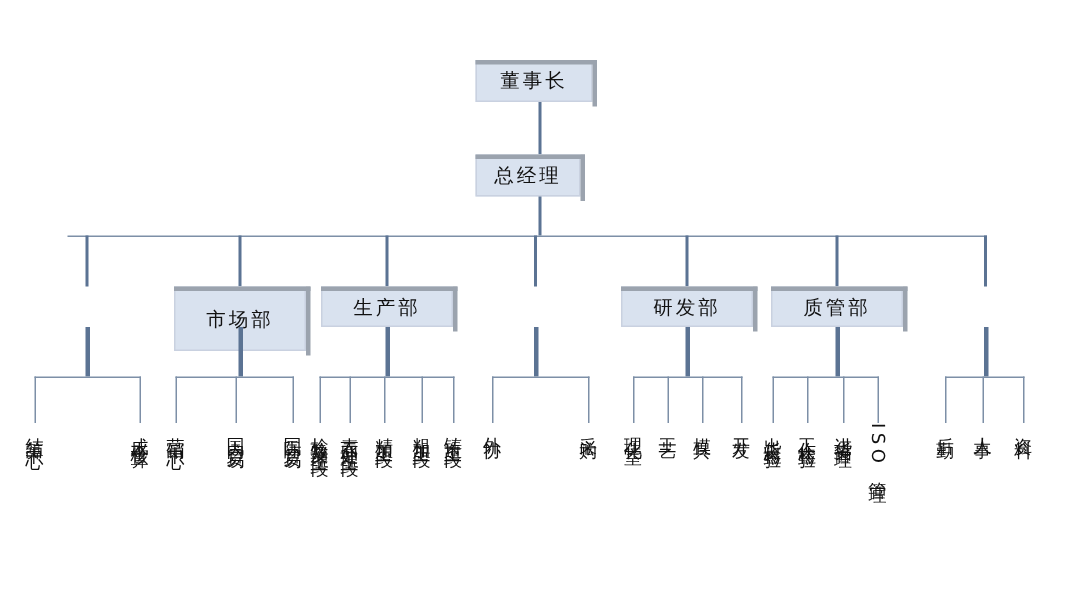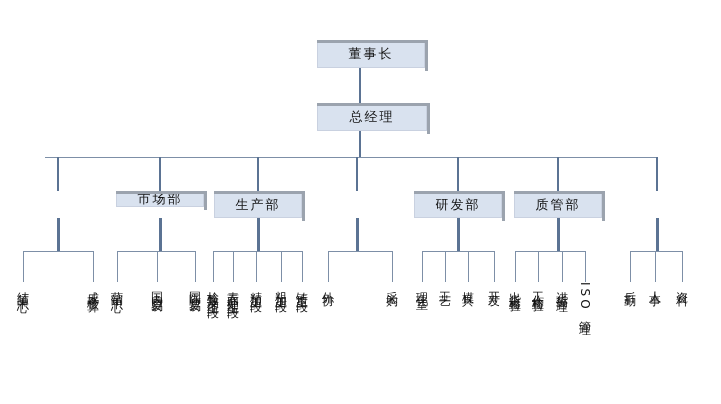--- a/index.html
+++ b/index.html
@@ -26,34 +26,34 @@
   .vlabel{
     position:absolute;writing-mode:vertical-rl;text-orientation:mixed;
     font-size:12px;letter-spacing:3px;line-height:18px;width:18px;
     color:#111;white-space:nowrap;
   }
 </style>
 </head>
 <body>
 
 <div id="canvas" style="--fill: #d9e2ef; --bord: #c9d1e0; --sh: #9ba3ae; --lthick: #5b7393; --lthin: #7d8fa7;">
-    <div class="node" style="left: 317px; top: 40px; width: 108px; height: 28px;">董事长</div>
+    <div class="node" style="left: 317px; top: 40px; width: 78px; height: 28px;">董事长</div>
     <div class="line thick" style="left: 359px; top: 68px; width: 2px; height: 35px;"></div>
-    <div class="node" style="left: 317px; top: 103px; width: 110px; height: 28px;">总经理</div>
+    <div class="node" style="left: 317px; top: 103px; width: 70px; height: 28px;">总经理</div>
     <div class="line thick" style="left: 359px; top: 131px; width: 2px; height: 26px;"></div>
     <div class="line thin" style="left: 45px; top: 157px; width: 613px; height: 1px;"></div>
     <div class="line thick" style="left: 57px; top: 157px; width: 2px; height: 34px;"></div>
     <div class="line thick" style="left: 57px; top: 218px; width: 3px; height: 33px;"></div>
     <div class="line thin" style="left: 23px; top: 251px; width: 71px; height: 1px;"></div>
     <div class="line thin" style="left: 23px; top: 251px; width: 1px; height: 31px;"></div>
     <div class="vlabel" style="left: 14px; top: 282px;">结算中心</div>
     <div class="line thin" style="left: 93px; top: 251px; width: 1px; height: 31px;"></div>
     <div class="vlabel" style="left: 84px; top: 282px;">成本核算</div>
     <div class="line thick" style="left: 159px; top: 157px; width: 2px; height: 34px;"></div>
-    <div class="node" style="left: 116px; top: 191px; width: 88px; height: 16px;">市场部</div>
+    <div class="node" style="left: 116px; top: 191px; width: 88px; height: 43px;">市场部</div>
     <div class="line thick" style="left: 159px; top: 218px; width: 3px; height: 33px;"></div>
     <div class="line thin" style="left: 117px; top: 251px; width: 79px; height: 1px;"></div>
     <div class="line thin" style="left: 117px; top: 251px; width: 1px; height: 31px;"></div>
     <div class="vlabel" style="left: 108px; top: 282px;">营销中心</div>
     <div class="line thin" style="left: 157px; top: 251px; width: 1px; height: 31px;"></div>
     <div class="vlabel" style="left: 148px; top: 282px;">国内贸易</div>
     <div class="line thin" style="left: 195px; top: 251px; width: 1px; height: 31px;"></div>
     <div class="vlabel" style="left: 186px; top: 282px;">国际贸易</div>
     <div class="line thick" style="left: 257px; top: 157px; width: 2px; height: 34px;"></div>
     <div class="node" style="left: 214px; top: 191px; width: 88px; height: 27px;">生产部</div>

